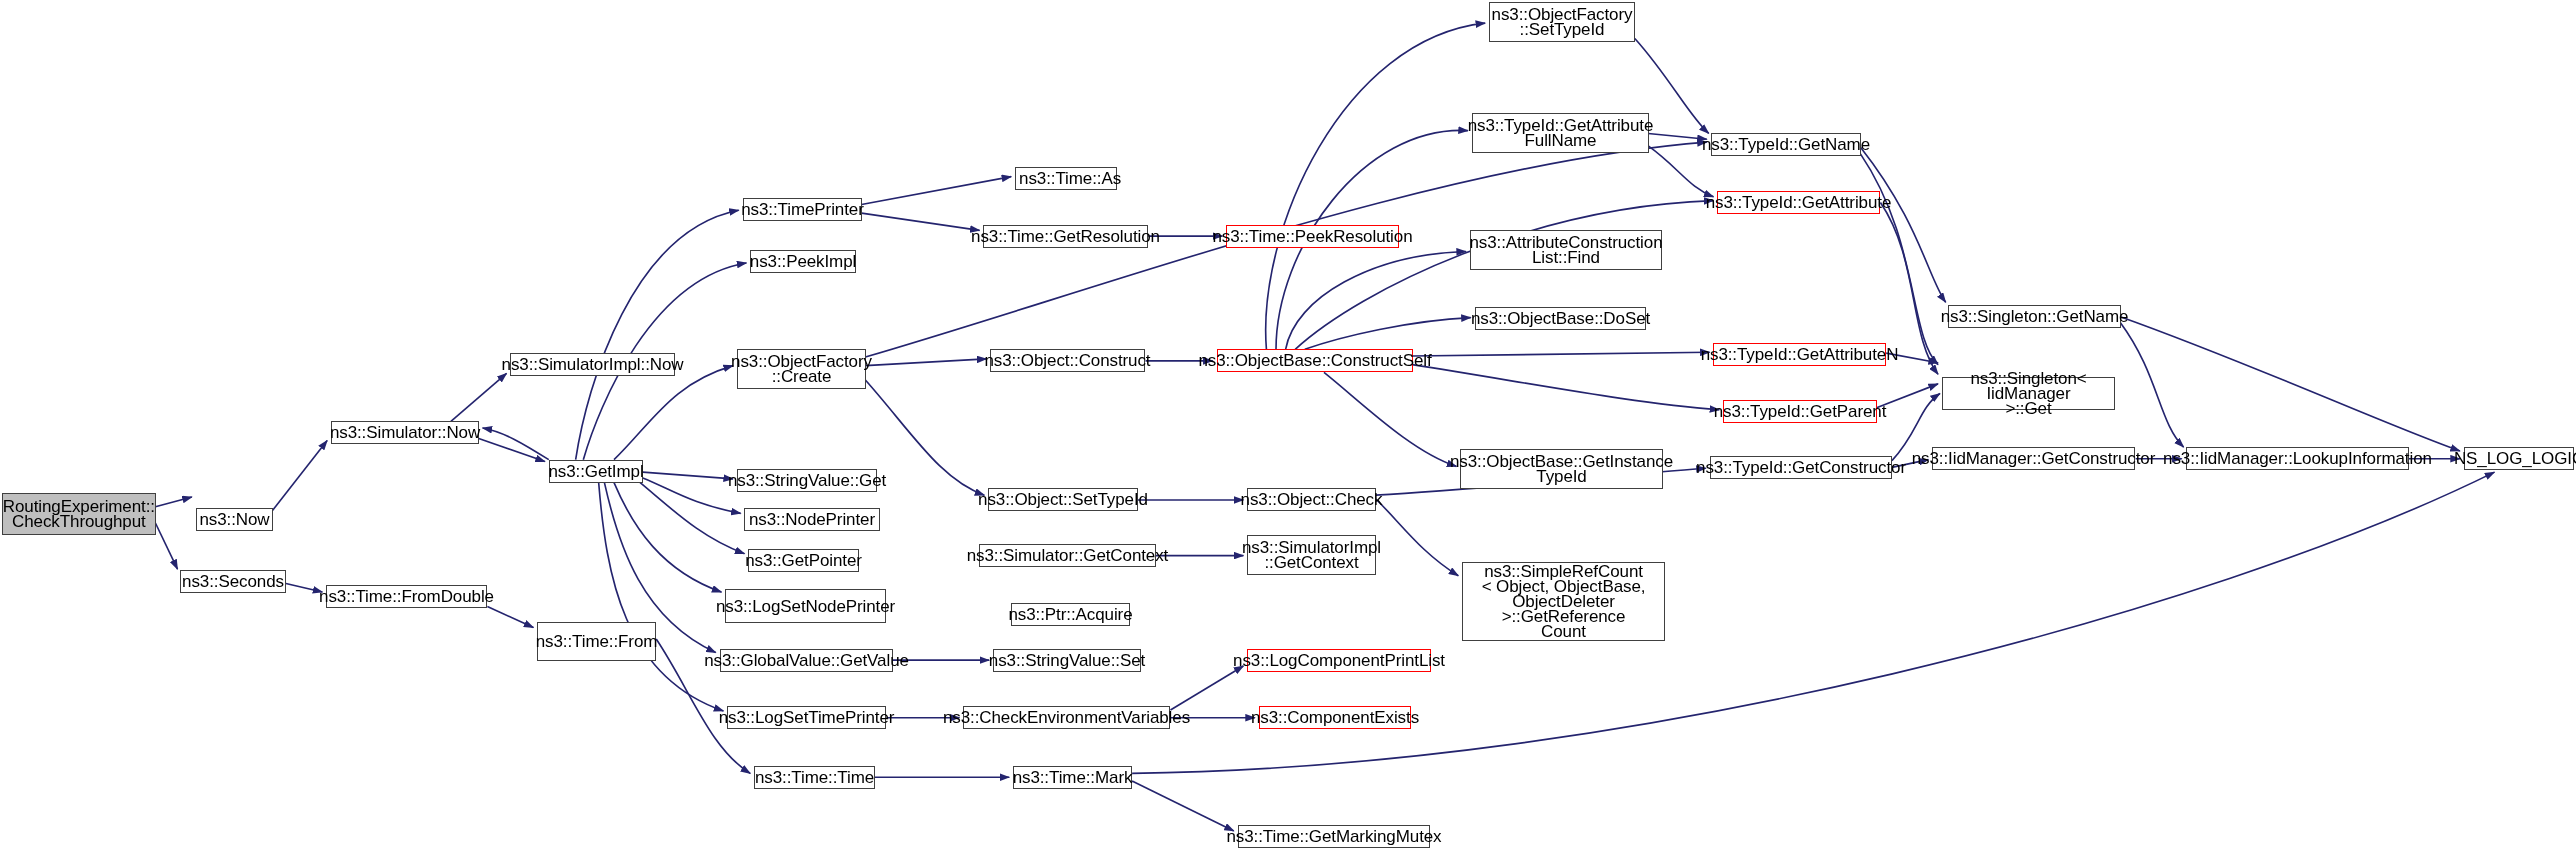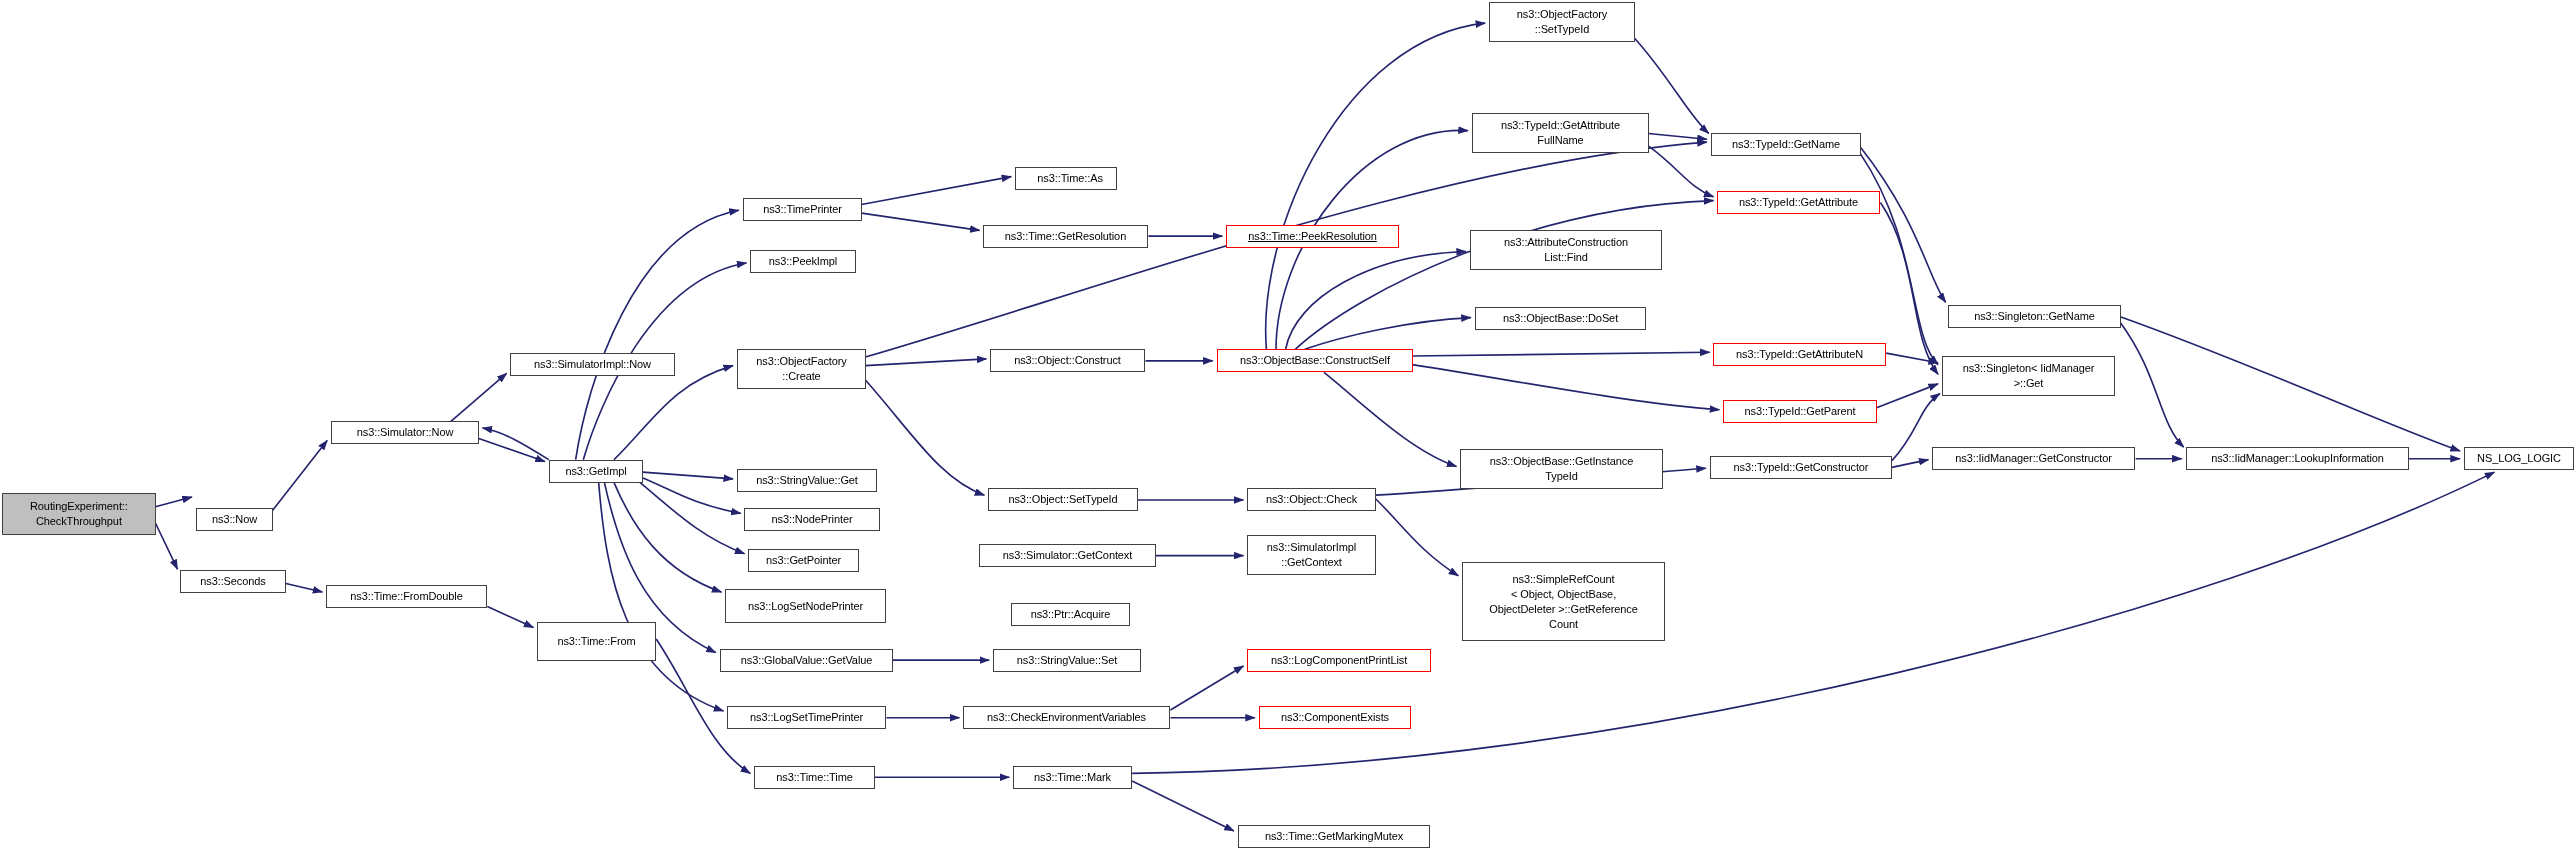--- a/index.html
+++ b/index.html
@@ -27,21 +27,21 @@
   .node {
     position: absolute;
     box-sizing: border-box;
     display: flex;
     align-items: center;
     justify-content: center;
     text-align: center;
     background: #ffffff;
     border: 1px solid #404040;
     color: #000000;
-    font-size: 11px;
+    font-size: 17px;
     line-height: 15px;
     letter-spacing: -0.1px;
     white-space: pre-line;
     padding: 1px 2.9px;
     z-index: 5;
   }
   .node.red {
     border: 1px solid #ff0000;
   }
   .node.root {
@@ -172,21 +172,21 @@
 ::Create</div>
     <div class="node" style="left: 737px; top: 469px; width: 140px; height: 23px;">ns3::StringValue::Get</div>
     <div class="node" style="left: 744px; top: 508px; width: 136px; height: 23px;">ns3::NodePrinter</div>
     <div class="node" style="left: 748px; top: 549px; width: 111px; height: 23px;">ns3::GetPointer</div>
     <div class="node" style="left: 725px; top: 589px; width: 161px; height: 34px;">ns3::LogSetNodePrinter</div>
     <div class="node" style="left: 720px; top: 649px; width: 173px; height: 23px;">ns3::GlobalValue::GetValue</div>
     <div class="node" style="left: 727px; top: 706px; width: 159px; height: 23px;">ns3::LogSetTimePrinter</div>
     <div class="node" style="left: 754px; top: 766px; width: 121px; height: 23px;">ns3::Time::Time</div>
     <div class="node" style="left: 1015px; top: 167px; width: 102px; height: 23px; padding-left: 11px;">ns3::Time::As</div>
     <div class="node" style="left: 983px; top: 225px; width: 165px; height: 23px;">ns3::Time::GetResolution</div>
-    <div class="node red" style="left: 1226px; top: 225px; width: 173px; height: 23px; text-decoration: underline;">ns3::Time::PeekResolution</div>
+    <div class="node red" style="left: 1226px; top: 225px; width: 173px; height: 23px;">ns3::Time::PeekResolution</div>
     <div class="node" style="left: 990px; top: 349px; width: 155px; height: 23px;">ns3::Object::Construct</div>
     <div class="node red" style="left: 1217px; top: 349px; width: 196px; height: 23px;">ns3::ObjectBase::ConstructSelf</div>
     <div class="node" style="left: 988px; top: 488px; width: 150px; height: 23px;">ns3::Object::SetTypeId</div>
     <div class="node" style="left: 1247px; top: 488px; width: 129px; height: 23px;">ns3::Object::Check</div>
     <div class="node" style="left: 979px; top: 544px; width: 177px; height: 23px;">ns3::Simulator::GetContext</div>
     <div class="node" style="left: 1247px; top: 535px; width: 129px; height: 40px;">ns3::SimulatorImpl
 ::GetContext</div>
     <div class="node" style="left: 1011px; top: 603px; width: 119px; height: 23px;">ns3::Ptr::Acquire</div>
     <div class="node" style="left: 993px; top: 649px; width: 148px; height: 23px;">ns3::StringValue::Set</div>
     <div class="node" style="left: 963px; top: 706px; width: 207px; height: 23px;">ns3::CheckEnvironmentVariables</div>
@@ -206,19 +206,19 @@
     <div class="node" style="left: 1462px; top: 562px; width: 203px; height: 79px;">ns3::SimpleRefCount
 &lt; Object, ObjectBase,
  ObjectDeleter &gt;::GetReference
 Count</div>
     <div class="node" style="left: 1711px; top: 133px; width: 150px; height: 23px;">ns3::TypeId::GetName</div>
     <div class="node red" style="left: 1717px; top: 191px; width: 163px; height: 23px;">ns3::TypeId::GetAttribute</div>
     <div class="node red" style="left: 1713px; top: 343px; width: 173px; height: 23px;">ns3::TypeId::GetAttributeN</div>
     <div class="node red" style="left: 1723px; top: 400px; width: 154px; height: 23px;">ns3::TypeId::GetParent</div>
     <div class="node" style="left: 1710px; top: 456px; width: 182px; height: 23px;">ns3::TypeId::GetConstructor</div>
     <div class="node" style="left: 1948px; top: 305px; width: 173px; height: 23px;">ns3::Singleton::GetName</div>
-    <div class="node" style="left: 1942px; top: 356px; width: 173px; height: 40px;">ns3::Singleton&lt; IidManager
+    <div class="node" style="left: 1942px; top: 377px; width: 173px; height: 33px;">ns3::Singleton&lt; IidManager
 &gt;::Get</div>
     <div class="node" style="left: 1932px; top: 447px; width: 203px; height: 23px;">ns3::IidManager::GetConstructor</div>
     <div class="node" style="left: 2186px; top: 447px; width: 223px; height: 23px;">ns3::IidManager::LookupInformation</div>
     <div class="node" style="left: 2464px; top: 447px; width: 110px; height: 23px;">NS_LOG_LOGIC</div>
   </div>
 
 
 </body></html>

